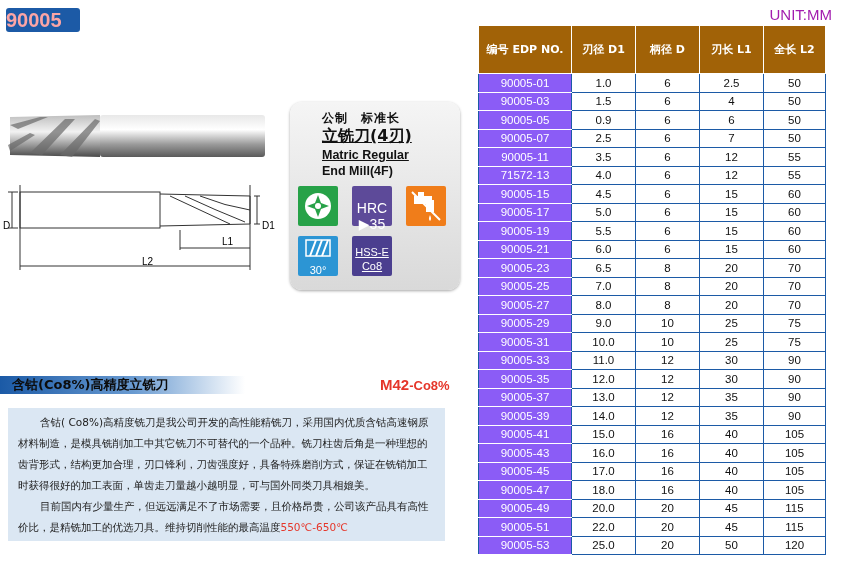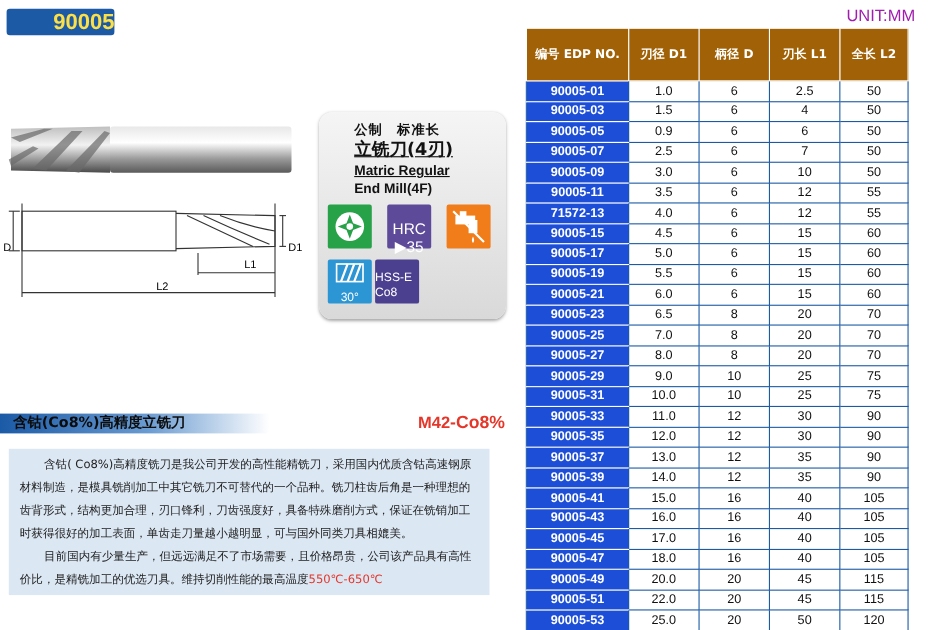--- a/index.html
+++ b/index.html
@@ -1,42 +1,42 @@
 <!DOCTYPE html>
 <html><head>
 <meta charset="utf-8">
 <style>
   * { box-sizing: border-box; margin: 0; padding: 0; }
   body { width: 848px; height: 573px; background: #ffffff; position: relative; overflow: hidden; font-family: "DejaVu Sans", sans-serif; }
-  .model-badge { position: absolute; left: 6px; top: 8px; width: 98px; height: 24px; background: #1c5aa6; color: #fde047; font: bold 20px "Liberation Sans", sans-serif; line-height: 24px; text-align: right; border-radius: 3px; }
+  .model-badge { position: absolute; left: 6px; top: 8px; width: 74px; height: 24px; background: #1c5aa6; color: #fca5a5; font: bold 20px "Liberation Sans", sans-serif; line-height: 24px; text-align: left; border-radius: 3px; }
   .unit { position: absolute; right: 16px; top: 6px; font: 15px "Liberation Sans", sans-serif; color: #a21caf; }
   .tool-photo { position: absolute; left: 0; top: 105px; width: 270px; height: 70px; }
   .tool-drawing { position: absolute; left: 0; top: 180px; width: 290px; height: 100px; }
   .spec-card { position: absolute; left: 290px; top: 102px; width: 170px; height: 188px; border-radius: 12px; background: linear-gradient(#f5f5f5, #d9d9d9); box-shadow: 0 1px 3px rgba(0,0,0,0.35); }
   .spec-card .l1 { position: absolute; left: 32px; top: 8px; font: bold 12px "DejaVu Sans", sans-serif; color: #111; letter-spacing: 1px; }
   .spec-card .l2 { position: absolute; left: 32px; top: 24px; font: bold 16px "DejaVu Sans", sans-serif; color: #111; text-decoration: underline; }
   .spec-card .l3 { position: absolute; left: 32px; top: 46px; font: bold 12.5px "Liberation Sans", sans-serif; color: #111; text-decoration: underline; }
   .spec-card .l4 { position: absolute; left: 32px; top: 62px; font: bold 12.5px "Liberation Sans", sans-serif; color: #111; }
   .icon-box { position: absolute; width: 40px; height: 40px; border-radius: 2px; }
   .ic1 { left: 8px; top: 84px; background: #27a248; }
   .ic2 { left: 62px; top: 84px; background: #5d4a99; color: #fff; font: 14px "Liberation Sans", sans-serif; text-align: center; padding-top: 14px; line-height: 16px; }
   .ic3 { left: 116px; top: 84px; background: #f07d1a; }
   .ic4 { left: 8px; top: 134px; background: #2c95d4; color: #fff; font: 11px "Liberation Sans", sans-serif; }
-  .ic5 { left: 51px; top: 134px; background: #4b3f8f; color: #fff; font: 11px "Liberation Sans", sans-serif; text-align: left; padding-top: 9px; line-height: 14px; }
+  .ic5 { left: 62px; top: 134px; background: #4b3f8f; color: #fff; font: 11px "Liberation Sans", sans-serif; text-align: center; padding-top: 9px; line-height: 14px; text-decoration: underline; }
   .section-bar { position: absolute; left: 0; top: 376px; width: 245px; height: 18px; background: linear-gradient(90deg,#1b5aa6 0%, #6a9bd1 55%, rgba(255,255,255,0) 100%); }
   .section-title { position: absolute; left: 12px; top: 376px; font: bold 13px "DejaVu Sans", sans-serif; color: #0c0c0c; line-height: 18px; }
   .material { position: absolute; left: 380px; top: 376px; font: bold 15px "Liberation Sans", sans-serif; color: #e5362a; }
-  .material small { font-size: 16px; }
+  .material small { font-size: 13px; }
   .desc-box { position: absolute; left: 8px; top: 408px; width: 437px; height: 133px; background: #dbe7f3; padding: 4px 10px 0 10px; font: 10.5px "DejaVu Sans", sans-serif; line-height: 21px; color: #222; }
   .desc-box p { text-indent: 2.1em; }
   .desc-box .temp { color: #e5362a; }
   table.spec { position: absolute; left: 478px; top: 25px; border-collapse: collapse; font: 11.5px "Liberation Sans", sans-serif; }
   table.spec th { background: #a16207; color: #fff; font: bold 11px "DejaVu Sans", sans-serif; height: 20px; padding: 16px 2px; border: 1px solid #fff; white-space: nowrap; }
   table.spec td { height: 18.5px; text-align: center; border: 1px solid #1c5aa6; color: #111; padding: 0; }
-  table.spec td.code { background: #1d4ed8; color: #fff; border-color: #fff #1c5aa6; font-weight: bold; }
+  table.spec td.code { background: #8b5cf6; color: #fff; border-color: #fff #1c5aa6; }
   table.spec tr:nth-child(even) td:not(.code) { background: #fff; }
   table.spec tr:nth-child(odd) td:not(.code) { background: #fff; }
 </style>
 </head>
 <body>
 
 <div class="model-badge">90005</div>
 <div class="unit">UNIT:MM</div>
 
 <svg class="tool-photo" viewBox="0 0 270 70">
@@ -162,27 +162,20 @@
         <td>50</td>
       </tr>
       <tr>
         <td class="code">90005-07</td>
         <td>2.5</td>
         <td>6</td>
         <td>7</td>
         <td>50</td>
       </tr>
       <tr>
-        <td class="code">90005-09</td>
-        <td>3.0</td>
-        <td>6</td>
-        <td>10</td>
-        <td>50</td>
-      </tr>
-      <tr>
         <td class="code">90005-11</td>
         <td>3.5</td>
         <td>6</td>
         <td>12</td>
         <td>55</td>
       </tr>
       <tr>
         <td class="code">71572-13</td>
         <td>4.0</td>
         <td>6</td>

